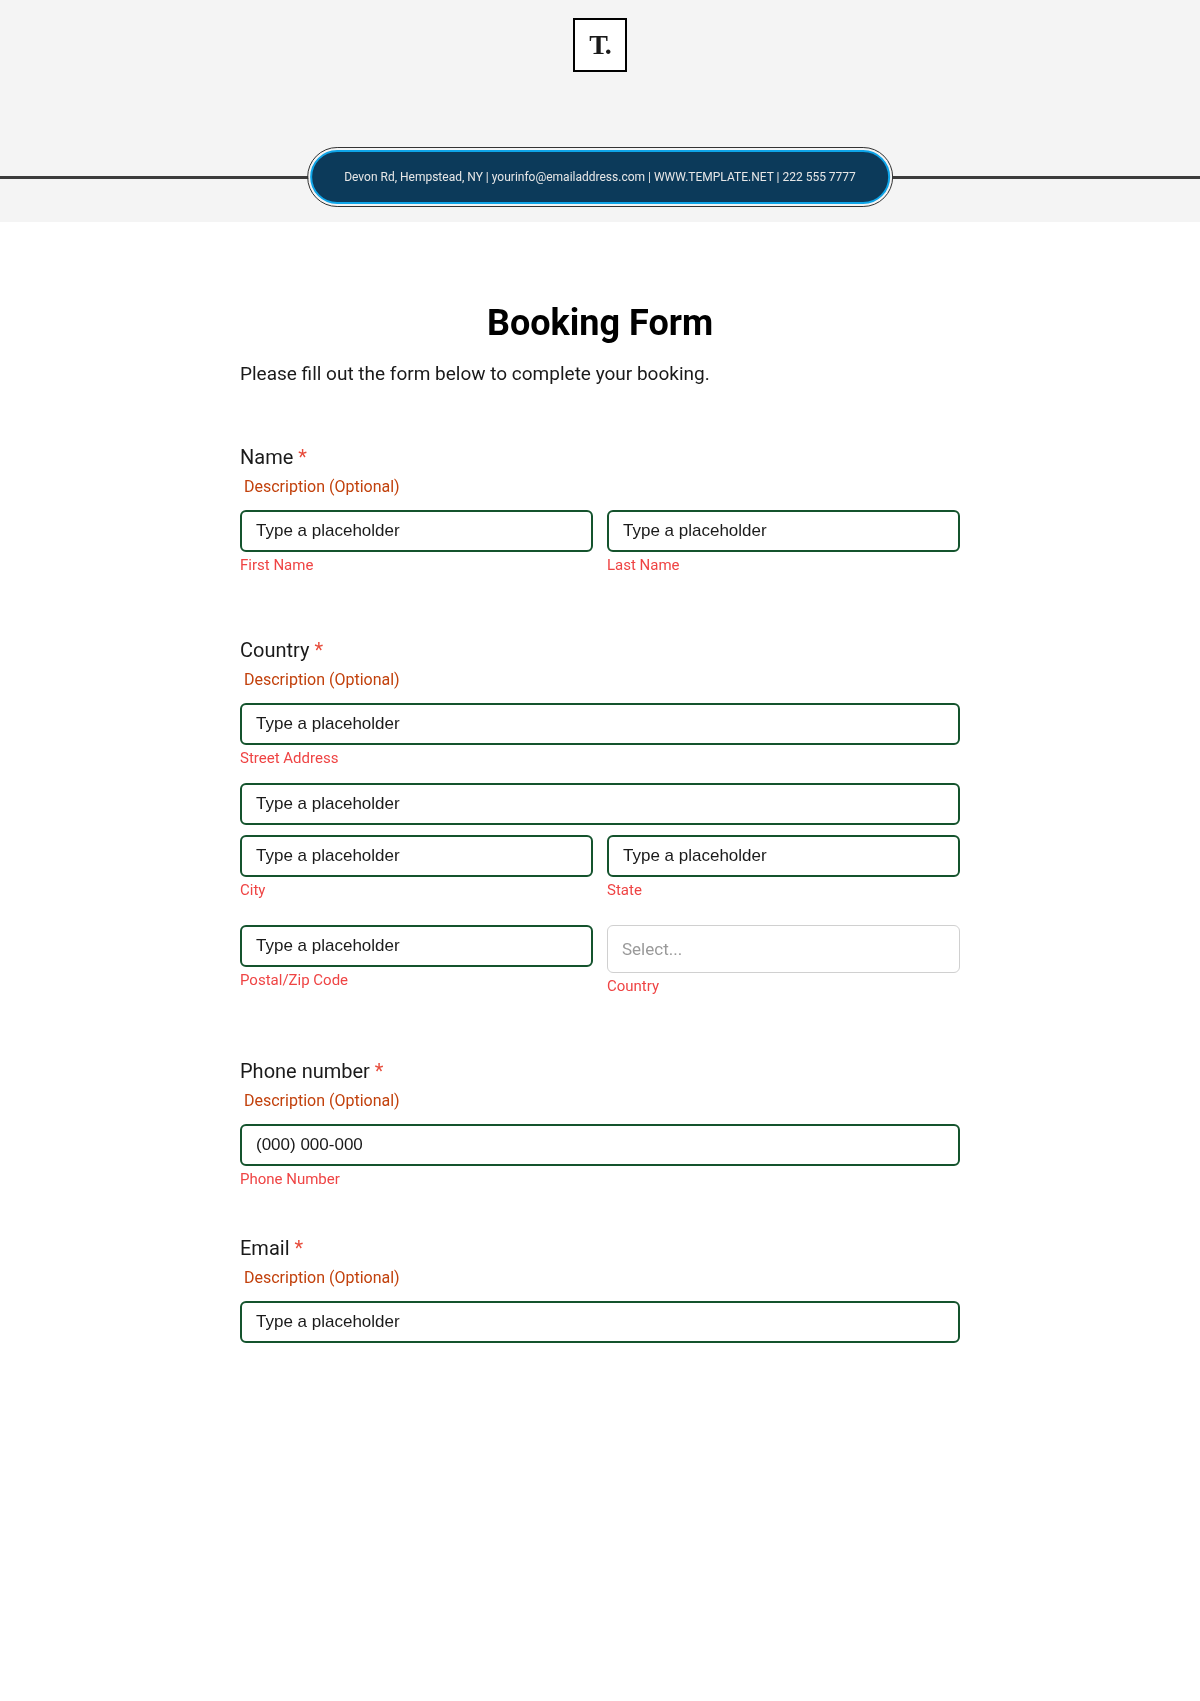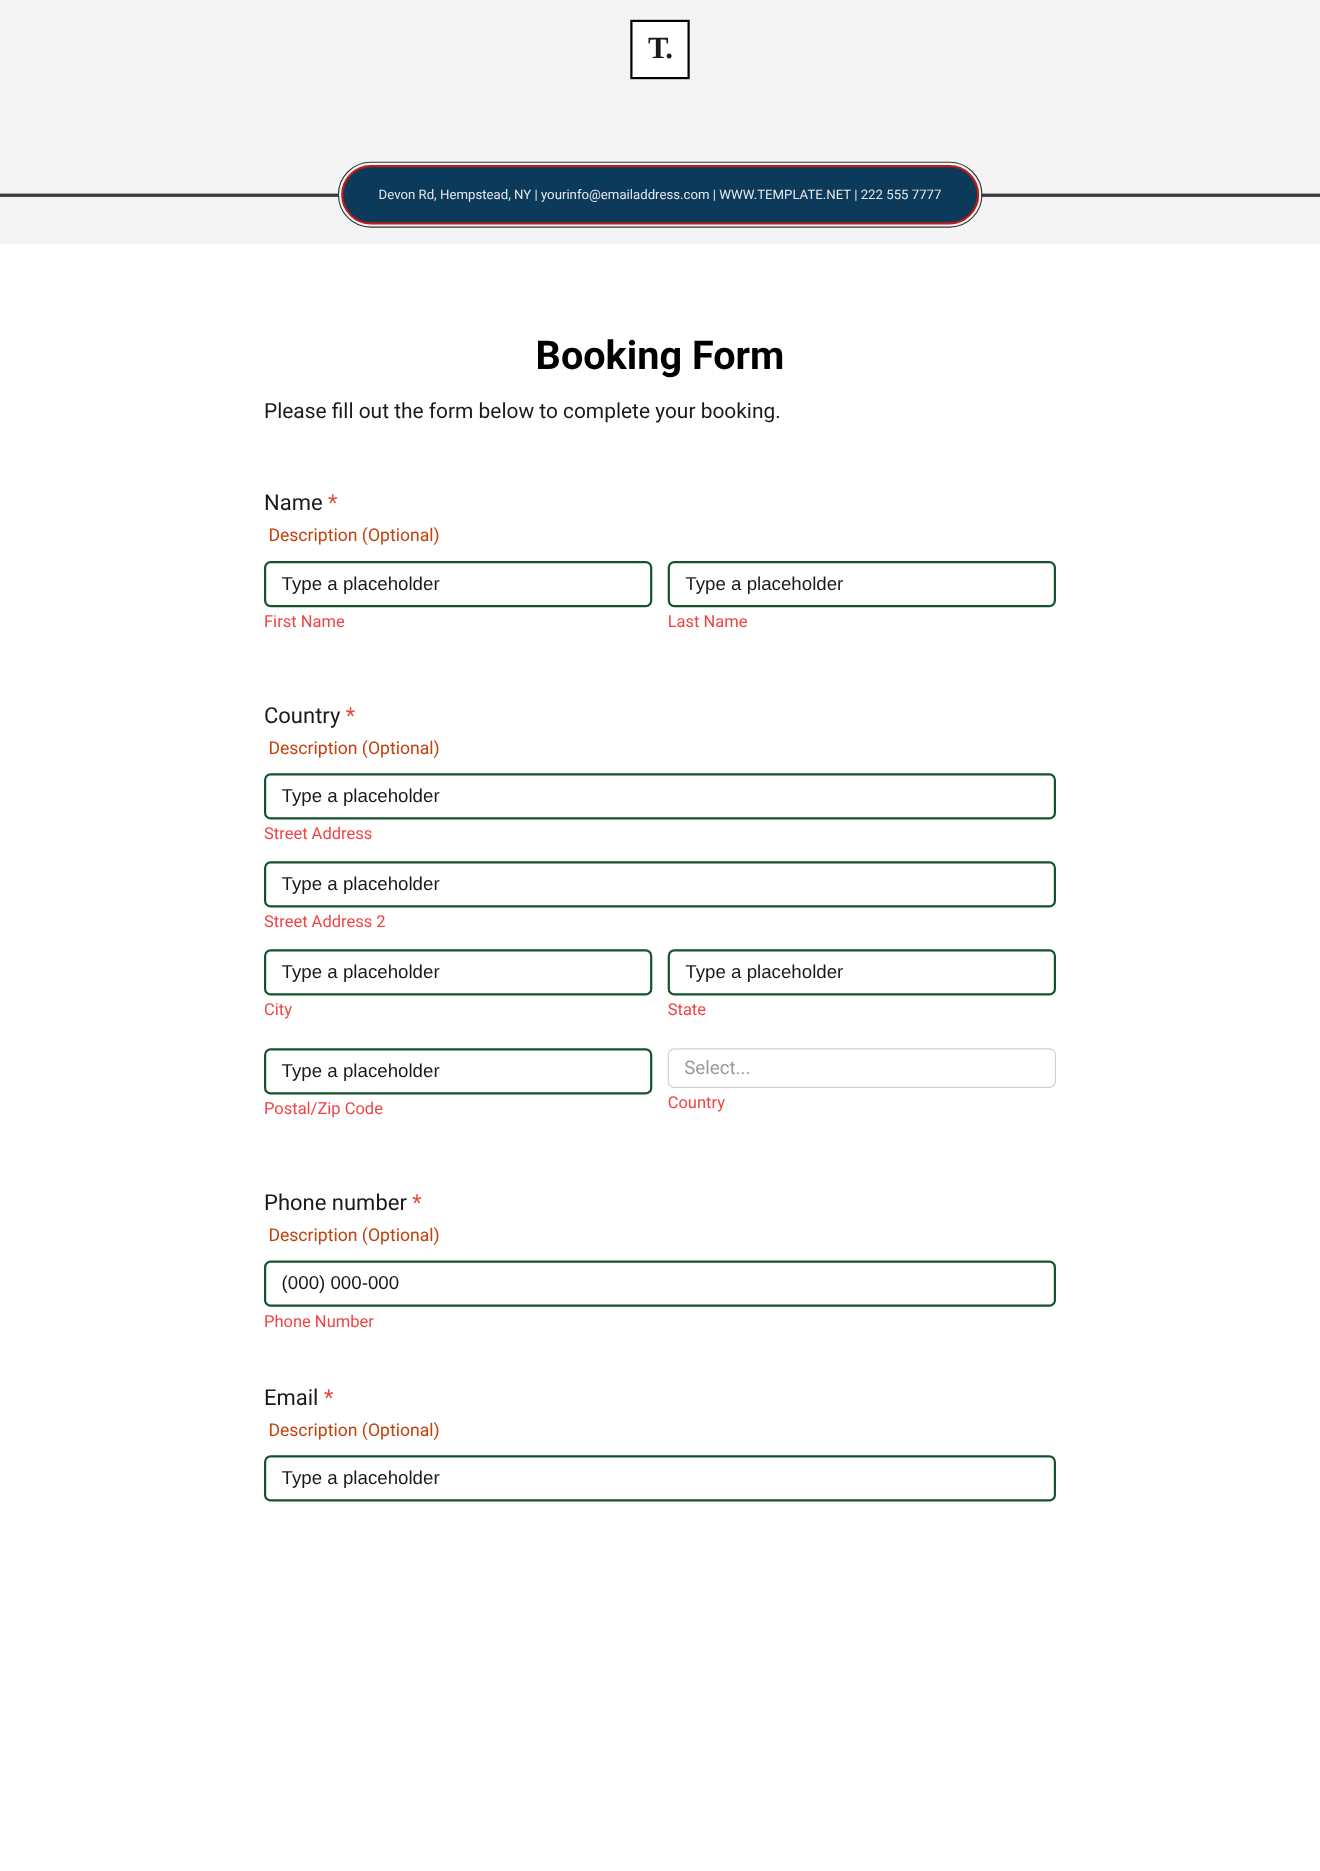--- a/index.html
+++ b/index.html
@@ -53,21 +53,21 @@
     transform: translateX(-50%);
     z-index: 2;
     background: #f4f4f4;
     padding: 0 2px;
     border-radius: 40px;
   }
   .pill {
     background: #0c3a5a;
     border-radius: 40px;
     padding: 18px 32px;
-    border: 2px solid #b91c1c;
+    border: 2px solid #0ea5e9;
     outline: 1px solid #333;
     outline-offset: 2px;
     color: #e7e7e7;
     font-size: 12px;
     white-space: nowrap;
     text-align: center;
   }
   .form-container {
     max-width: 820px;
     margin: 0 auto;
@@ -125,21 +125,21 @@
     color: #1a1a1a;
     background: #fff;
     outline: none;
   }
   .input::placeholder {
     color: #1a1a1a;
     opacity: 1;
   }
   .select {
     width: 100%;
-    height: 36px;
+    height: 48px;
     border: 1px solid #d0d0d0;
     border-radius: 6px;
     padding: 0 14px;
     font-size: 17px;
     color: #9a9a9a;
     background: #fff;
     display: flex;
     align-items: center;
     cursor: pointer;
   }
@@ -192,21 +192,20 @@
     </div>
     <div class="description">Description (Optional)</div>
 
     <div class="full">
       <input type="text" class="input" placeholder="Type a placeholder" style="">
       <div class="sublabel">Street Address</div>
     </div>
 
     <div class="full">
       <input type="text" class="input" placeholder="Type a placeholder" style="">
-      <div class="sublabel">Street Address 2</div>
     </div>
 
     <div class="row">
       <div class="col">
         <input type="text" class="input" placeholder="Type a placeholder" style="">
         <div class="sublabel">City</div>
       </div>
       <div class="col">
         <input type="text" class="input" placeholder="Type a placeholder" style="">
         <div class="sublabel">State</div>

